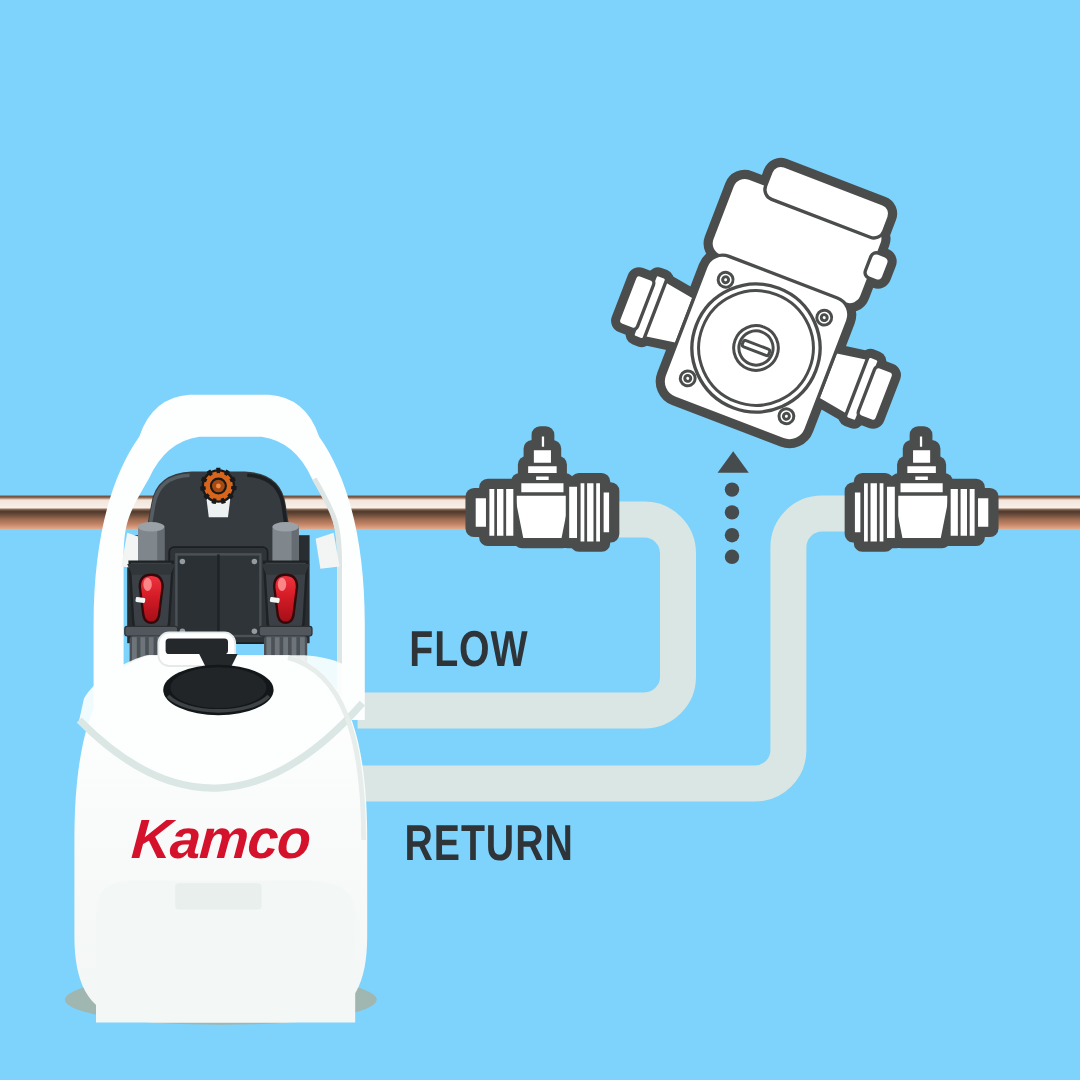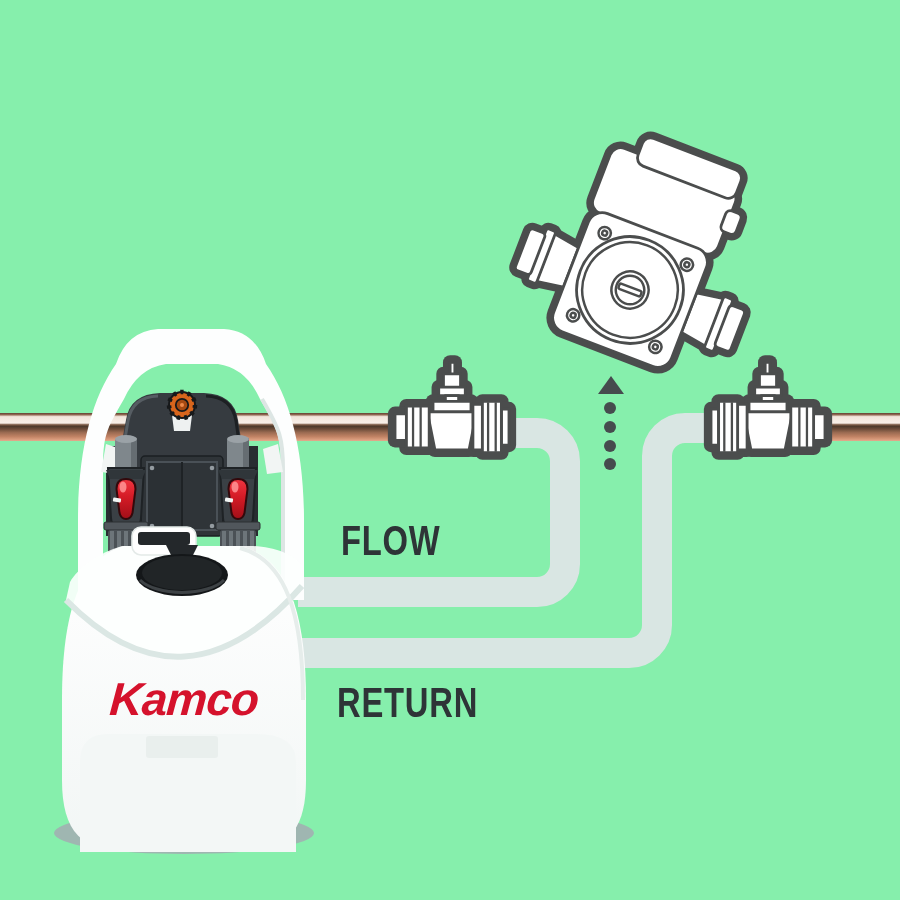--- a/index.html
+++ b/index.html
@@ -1,18 +1,18 @@
 <!DOCTYPE html>
 <html><head>
 <meta charset="utf-8">
 <style>
   html,body{margin:0;padding:0;background:#8fa8a4;}
   .stage{
     position:relative;width:900px;height:900px;overflow:hidden;
-    background:#86efac;
+    background:#7dd3fc;
     font-family:"Liberation Sans", sans-serif;
   }
   .stage svg{position:absolute;left:0;top:0;}
   .pipe-label{
     position:absolute;
     color:#2e3437;
     font-weight:700;
     font-size:42px;
     line-height:1;
     letter-spacing:1px;

